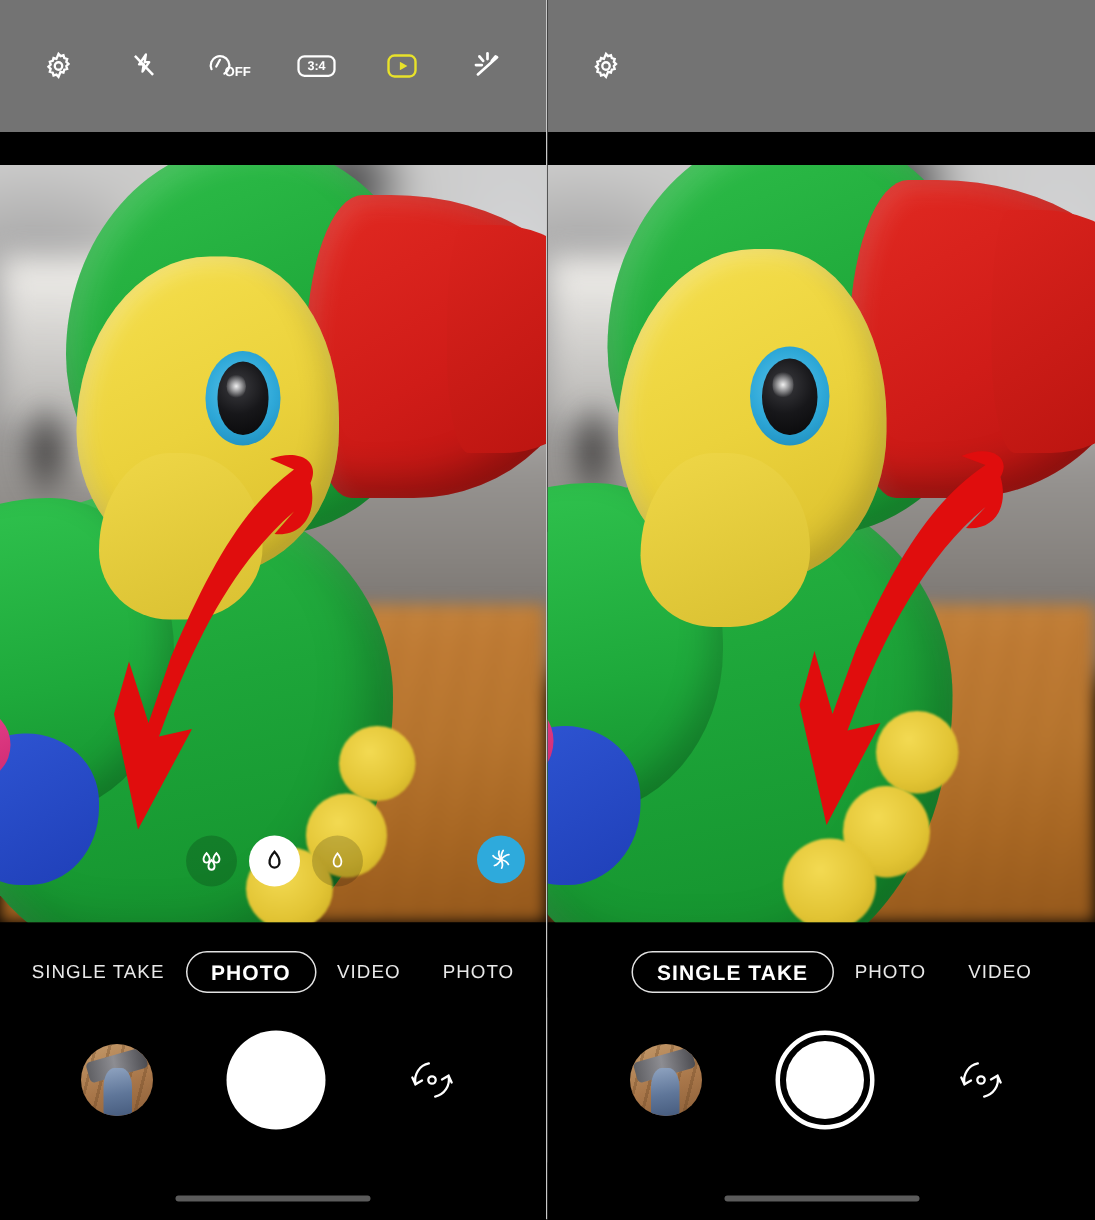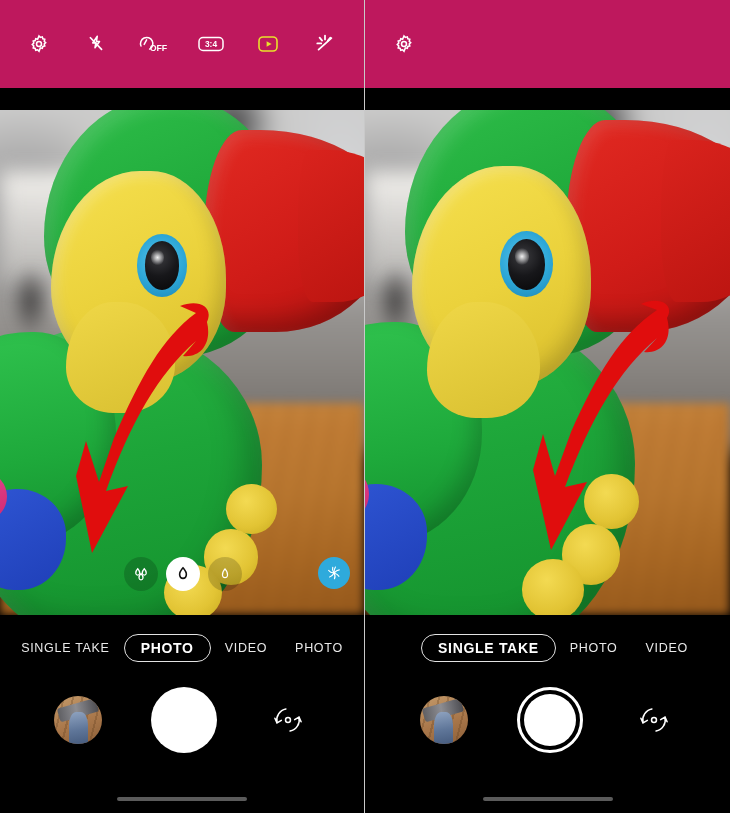--- a/index.html
+++ b/index.html
@@ -9,21 +9,21 @@
     font-family: "Liberation Sans", sans-serif;
     overflow: hidden;
   }
   .stage { position: relative; width: 730px; height: 813px; background: #000; display: flex; }
   .panel { position: relative; width: 365px; height: 813px; background: #000; overflow: hidden; }
   .panel.left  { border-right: 1px solid #c9c9c9; }
 
   
   .topbar {
     position: absolute; top: 0; left: 0; right: 0; height: 88px;
-    background: #be185d; display: flex; align-items: center;
+    background: #737373; display: flex; align-items: center;
   }
   .topbar.left-bar  { justify-content: space-between; padding: 0 22px; }
   .topbar.right-bar { justify-content: flex-start; padding: 0 22px; }
   .tb-icon {
     width: 34px; height: 34px; display: flex; align-items: center; justify-content: center;
     color: #fff; position: relative; flex: none;
   }
   .tb-icon svg { display: block; }
 
   

